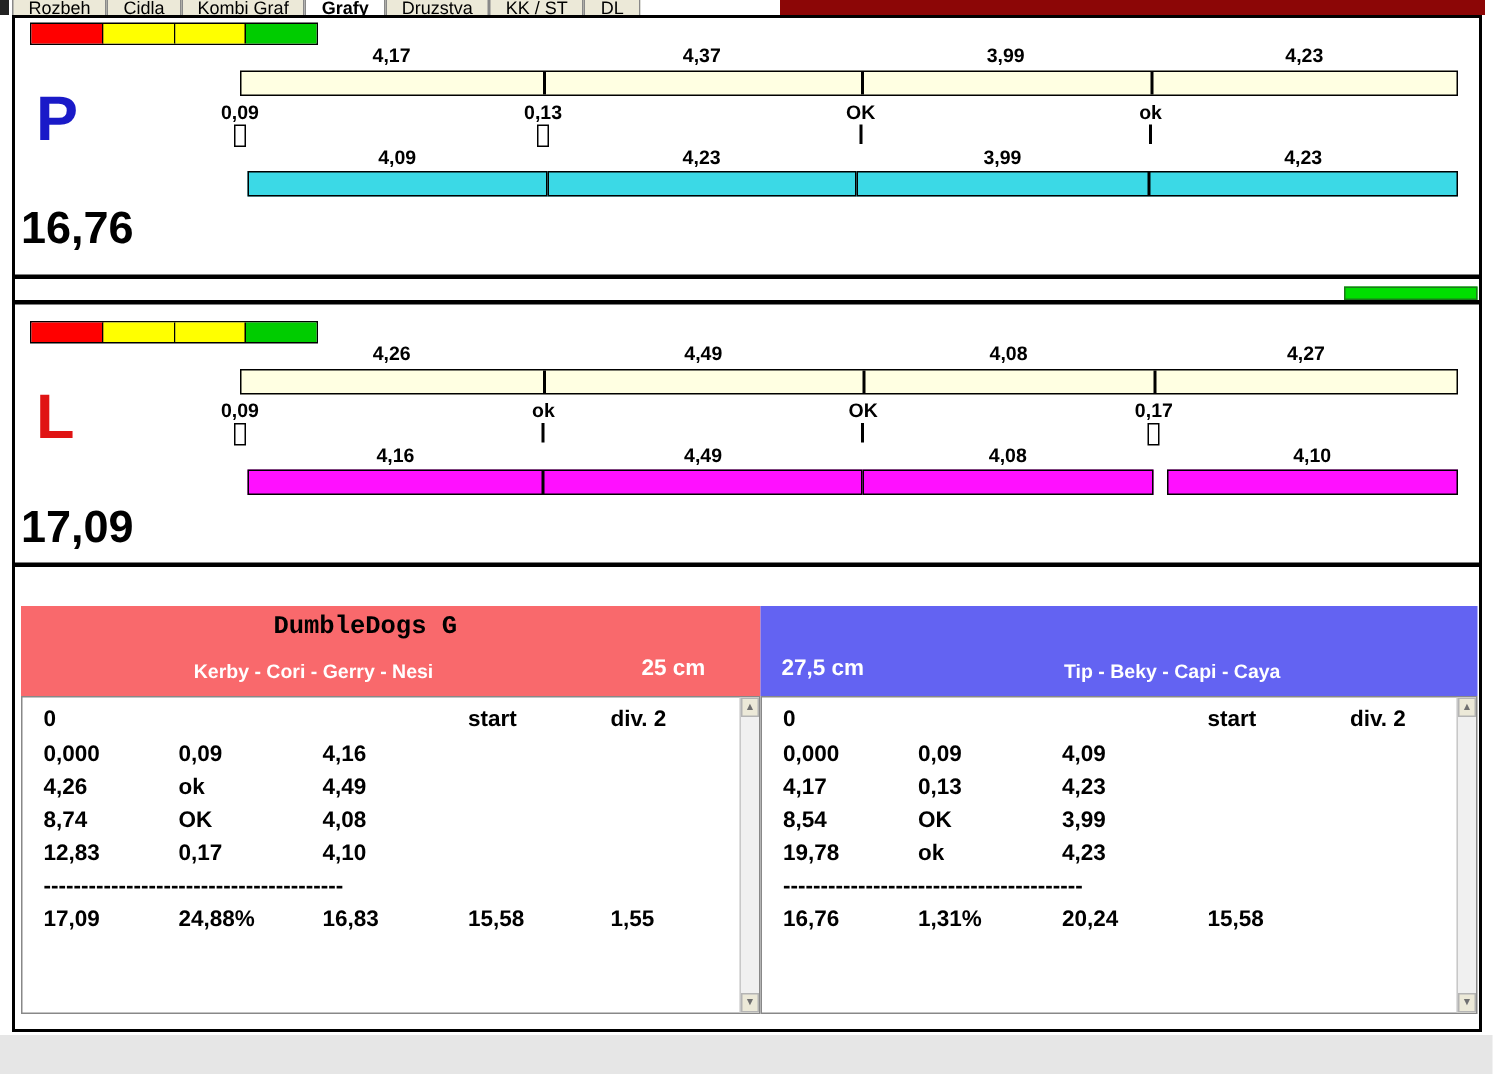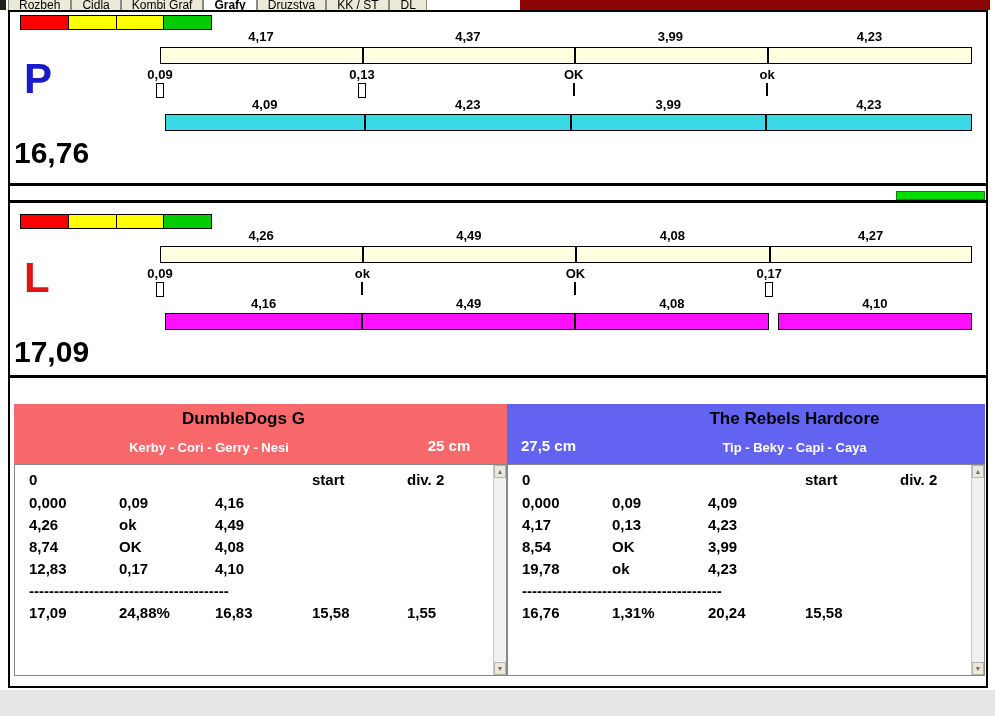--- a/index.html
+++ b/index.html
@@ -35,25 +35,25 @@
   .lane-total  { position:absolute; left:4px; font-size:30px; font-weight:bold; color:#000; line-height:1; }
 
   .green-indicator { position:absolute; left:886px; top:179px; width:89px; height:9px; background:#00df00; border:1px solid #1a7a1a; }
 
   
   .scoreboard { position:absolute; left:0; top:392px; width:976px; height:282px; }
   .score-header { position:absolute; top:0; height:60px; }
   #header-left  { left:4px; width:493px; }
   #header-right { left:497px; width:478px; }
   .team-name { position:absolute; top:5px; font-size:17px; font-weight:bold; color:#000; text-align:center; }
-  #name-left { left:0; width:459px; }
+  #name-left { left:0; width:459px;font-family:Liberation Mono, monospace; }
   #name-right { left:97px; width:381px; }
   .team-dogs { position:absolute; top:36px; font-size:13px; font-weight:bold; color:#fff; text-align:center; }
   #dogs-left { left:0; width:390px; }
-  #dogs-right { left:97px; width:381px; }
+  #dogs-right { left:84px; width:381px; }
   .height-label { position:absolute; top:33px; font-size:15px; font-weight:bold; color:#fff; }
   #height-left { left:380px; width:110px; text-align:center; }
   #height-right { left:14px; }
   .timestamp { position:absolute; left:394px; top:0; width:200px; height:26px; background:#fff; border:2px solid #000;
                font-size:15px; color:#000; text-align:center; line-height:22px; z-index:3; }
 
   .team-table { position:absolute; top:60px; height:212px; background:#fff; border:1px solid #888; overflow:hidden; }
   #table-left  { left:4px; width:493px; }
   #table-right { left:497px; width:478px; }
   .tcell { position:absolute; font-size:15px; font-weight:bold; color:#000; white-space:pre; }
@@ -154,21 +154,20 @@
         <div class="bseg" style="left: 767.597px; top: 110px; width: 194.403px; background: rgb(255, 16, 255);"></div>
       </div>
 
     <div class="scoreboard">
       <div class="score-header" id="header-left" style="background: rgb(249, 105, 108);">
         <div class="team-name" id="name-left">DumbleDogs G</div>
         <div class="team-dogs" id="dogs-left">Kerby - Cori - Gerry - Nesi</div>
         <div class="height-label" id="height-left">25 cm</div>
       </div>
       <div class="score-header" id="header-right" style="background: rgb(99, 99, 242);">
-        <div class="team-name" id="name-right">The Rebels Hardcore</div>
         <div class="team-dogs" id="dogs-right">Tip - Beky - Capi - Caya</div>
         <div class="height-label" id="height-right">27,5 cm</div>
       </div>
 
       <div class="team-table" id="table-left">
           <div class="tcell" style="left: 14px; top: 6px;">0</div>
           <div class="tcell" style="left: 297px; top: 6px;">start</div>
           <div class="tcell" style="left: 392px; top: 6px;">div. 2</div>
           <div class="tcell" style="left: 14px; top: 29px;">0,000</div>
           <div class="tcell" style="left: 104px; top: 29px;">0,09</div>

